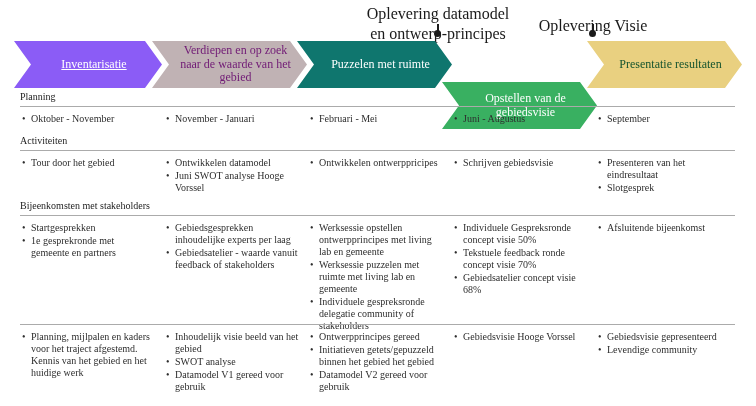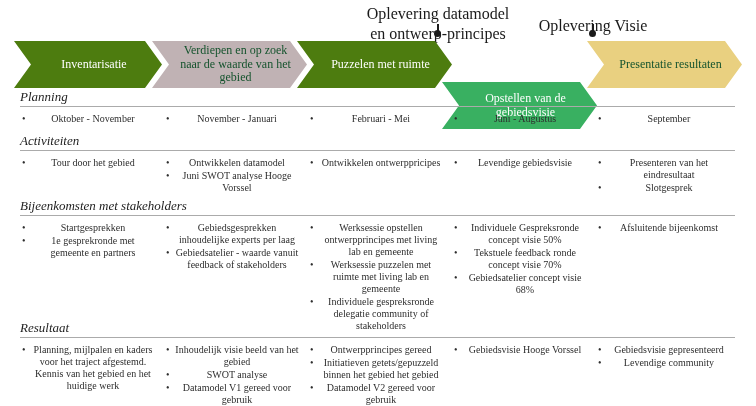--- a/index.html
+++ b/index.html
@@ -42,34 +42,34 @@
   .phase-3{left:442px;width:155px;margin-top:41px;}
   .phase-4{left:587px;width:155px;}
 
   
   .section{position:absolute;left:20px;width:716px;}
   #sec0{top:90px;}
   #sec1{top:134px;}
   #sec2{top:199px;}
   #sec3{top:321px;}
   .section-title{
-    font-size:13px;line-height:13px;color:#1d1d1d;font-style:italic;
+    font-size:10px;line-height:13px;color:#1d1d1d;
   }
   .rule{height:1px;background:#ababab;margin-top:3px;width:715px;}
   .cols{
     display:grid;
     grid-template-columns:repeat(5,143px);
     column-gap:1px;
     margin-top:6px;
   }
   ul.col{
     margin:0;padding:0 8px 0 2px;list-style:none;
     font-size:10px;line-height:12px;color:#2e2e2e;
   }
-  ul.col li{position:relative;padding-left:9px;margin:0 0 1px 0;text-align:center;}
+  ul.col li{position:relative;padding-left:9px;margin:0 0 1px 0;}
   ul.col li::before{
     content:"•";
     position:absolute;left:0;top:0;
     font-size:10px;color:#2e2e2e;
   }
 </style>
 </head>
 <body>
 
 <div class="canvas">
@@ -81,27 +81,27 @@
   <div class="annotation" id="ann2">
     <div class="ann-text">Oplevering Visie</div>
   </div>
   <div class="stems">
     <div class="ann-stem" style="left:437px;top:24px;"></div>
     <div class="ann-dot" style="left:434px;top:30px;"></div>
     <div class="ann-stem" style="left:592px;top:24px;"></div>
     <div class="ann-dot" style="left:589px;top:30px;"></div>
   </div>
 
-  <div class="phase phase-0" style="background: #4d7c0f; color: rgb(255, 255, 255);">
+  <div class="phase phase-0" style="background: #8b5cf6; color: rgb(255, 255, 255); text-decoration: underline;">
     <span>Inventarisatie</span>
   </div>
-  <div class="phase phase-1" style="background: rgb(192, 178, 180); color: #14532d;">
+  <div class="phase phase-1" style="background: rgb(192, 178, 180); color: #701a75;">
     <span>Verdiepen en op zoek naar de waarde van het gebied</span>
   </div>
-  <div class="phase phase-2" style="background: #4d7c0f; color: rgb(255, 255, 255); text-align: right;">
+  <div class="phase phase-2" style="background: #0f766e; color: rgb(255, 255, 255); text-align: right;">
     <span>Puzzelen met ruimte</span>
   </div>
   <div class="phase phase-3" style="background: rgb(57, 176, 97); color: rgb(255, 255, 255);">
     <span>Opstellen van de gebiedsvisie</span>
   </div>
   <div class="phase phase-4" style="background: rgb(233, 208, 128); color: #14532d;">
     <span>Presentatie resultaten</span>
   </div>
 
   <div class="section" id="sec0">
@@ -134,21 +134,21 @@
         <li>Tour door het gebied</li>
       </ul>
       <ul class="col">
         <li>Ontwikkelen datamodel</li>
         <li>Juni SWOT analyse Hooge Vorssel</li>
       </ul>
       <ul class="col">
         <li>Ontwikkelen ontwerppricipes</li>
       </ul>
       <ul class="col">
-        <li>Levendige gebiedsvisie</li>
+        <li>Schrijven gebiedsvisie</li>
       </ul>
       <ul class="col">
         <li>Presenteren van het eindresultaat</li>
         <li>Slotgesprek</li>
       </ul>
     </div>
   </div>
 
   <div class="section" id="sec2">
     <div class="section-title">Bijeenkomsten met stakeholders</div>
@@ -172,21 +172,20 @@
         <li>Tekstuele feedback ronde concept visie 70%</li>
         <li>Gebiedsatelier concept visie 68%</li>
       </ul>
       <ul class="col">
         <li>Afsluitende bijeenkomst</li>
       </ul>
     </div>
   </div>
 
   <div class="section" id="sec3">
-    <div class="section-title">Resultaat</div>
     <div class="rule"></div>
     <div class="cols">
       <ul class="col">
         <li>Planning, mijlpalen en kaders voor het traject afgestemd. Kennis van het gebied en het huidige werk</li>
       </ul>
       <ul class="col">
         <li>Inhoudelijk visie beeld van het gebied</li>
         <li>SWOT analyse</li>
         <li>Datamodel V1 gereed voor gebruik</li>
       </ul>

